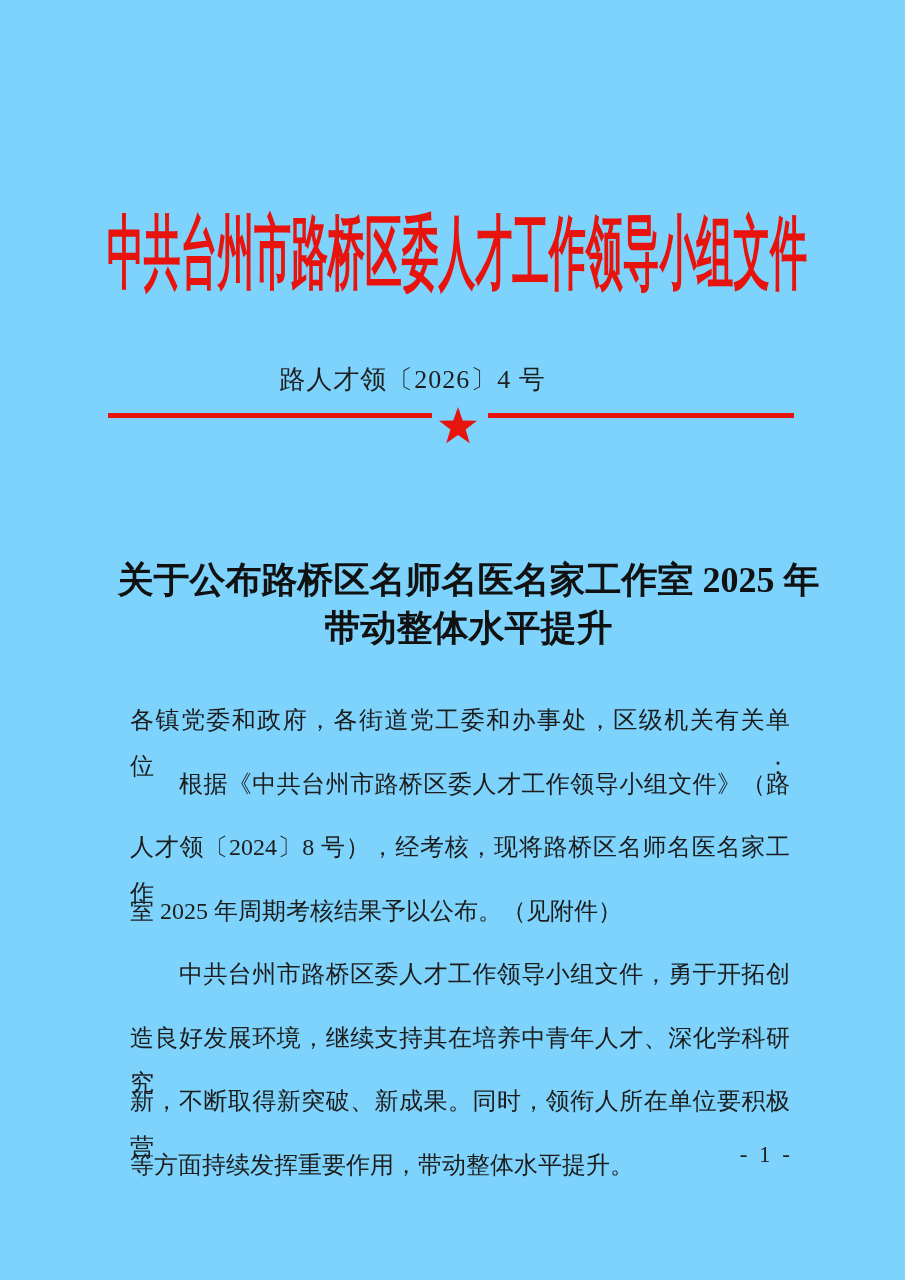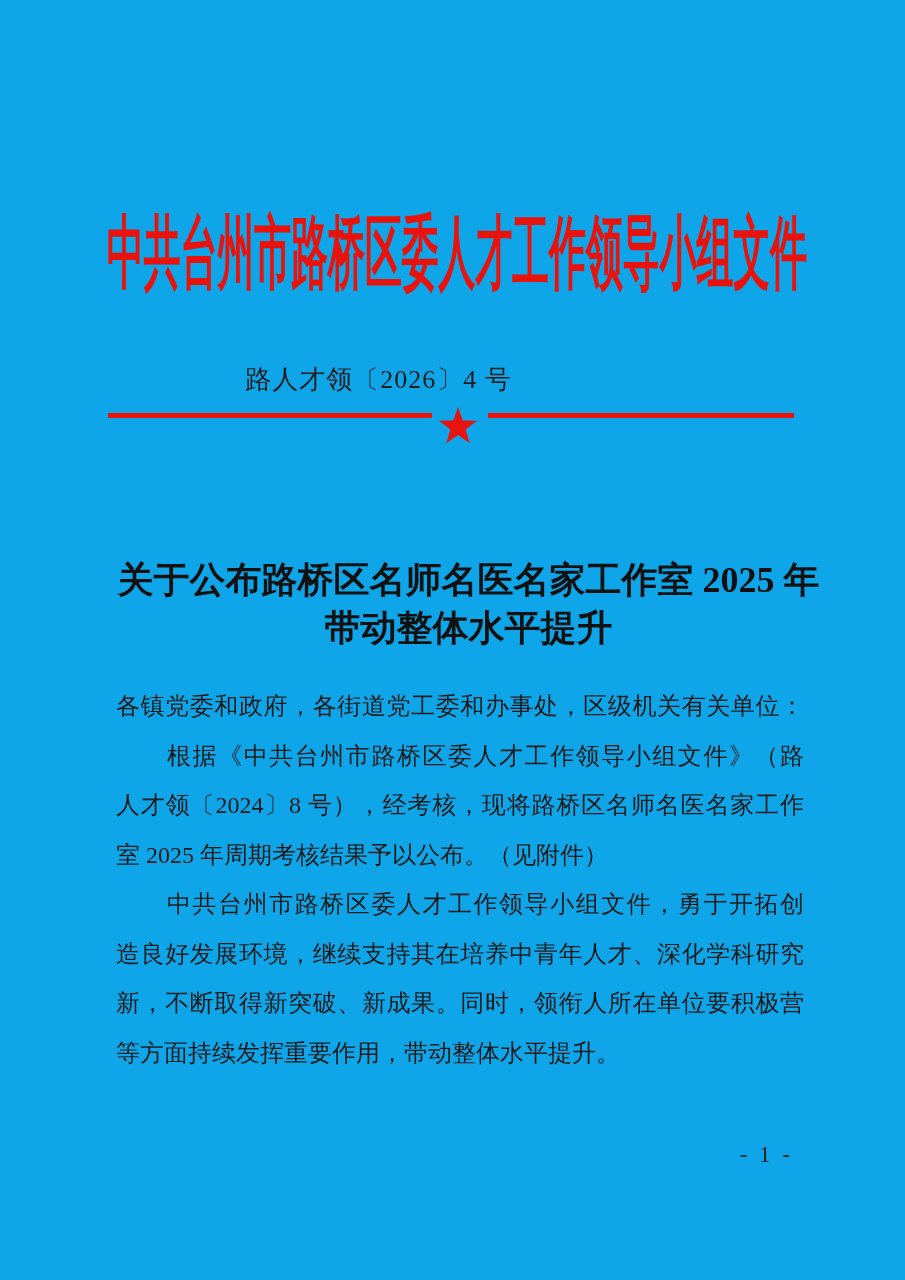--- a/index.html
+++ b/index.html
@@ -1,20 +1,20 @@
 <!DOCTYPE html>
 <html style="--red: #e8130d;"><head>
 <meta charset="utf-8">
 <style>
   html, body { margin: 0; padding: 0; background: #ffffff; }
   .page {
     position: relative;
     width: 905px;
     height: 1280px;
-    background: #0ea5e9;
+    background: #7dd3fc;
     overflow: hidden;
     font-family: "Liberation Serif", "DejaVu Serif", serif;
     color: #1c1c1c;
   }
 
   
   .org-title-svg {
     position: absolute;
     left: 0;
     top: 195px;
@@ -31,20 +31,21 @@
   
   .doc-number {
     position: absolute;
     left: 0;
     top: 362px;
     width: 757px;
     text-align: center;
     font-size: 26px;
     letter-spacing: 1px;
     color: #1f1f1f;
+    padding-left: 34px;
   }
 
   
   .divider {
     position: absolute;
     left: 108px;
     top: 405px;
     width: 686px;
     height: 44px;
   }
@@ -83,21 +84,21 @@
   
   .body-text {
     position: absolute;
     left: 112px;
     top: 680px;
     width: 696px;
     font-size: 24px;
     color: #1c1c1c;
   }
   .line {
-    margin: 4px;
+    margin: 18px;
     height: 45.5px;
     line-height: 45.5px;
     text-align: justify;
     text-align-last: justify;
   }
   .line.para-end {
     text-align-last: left;
   }
 
   

